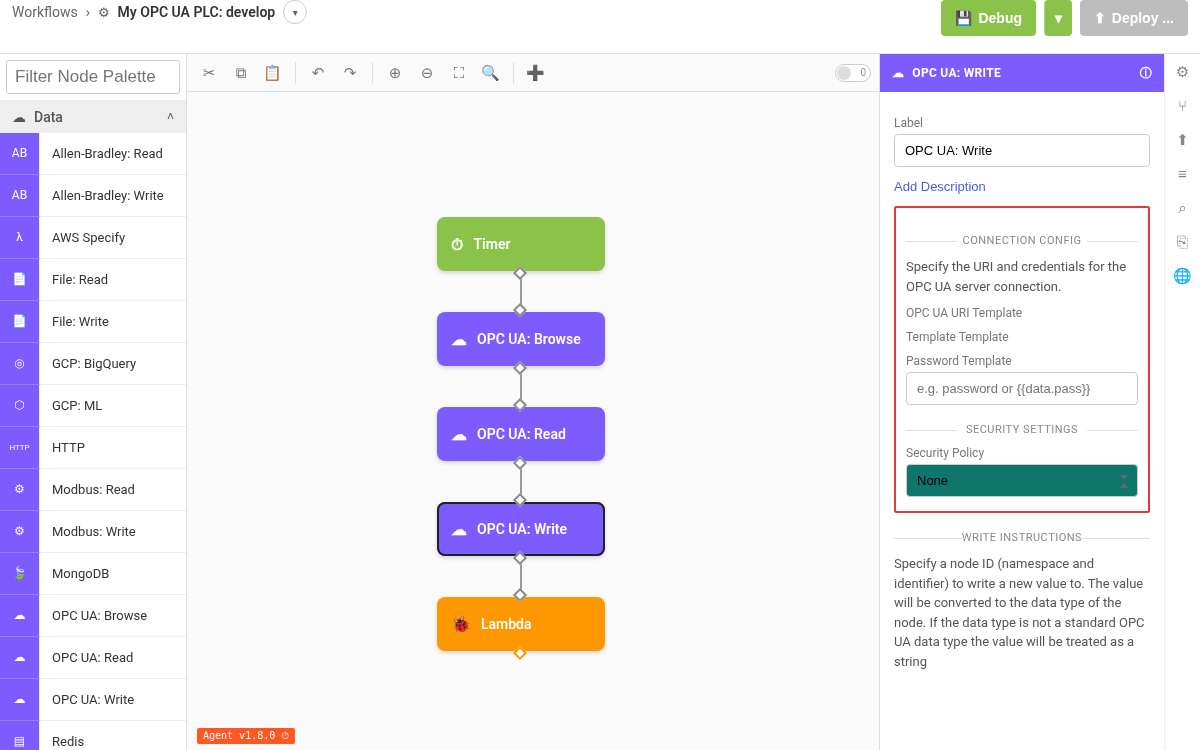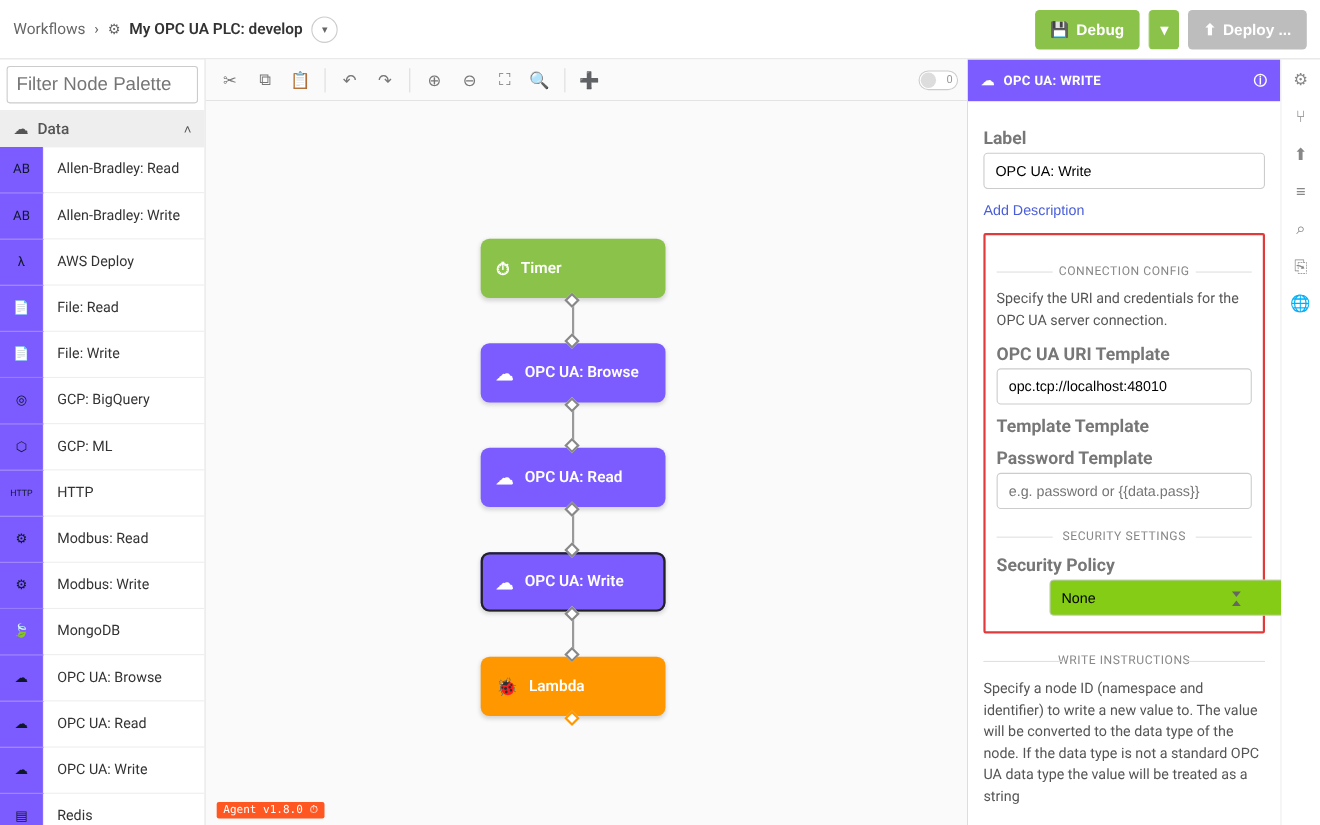--- a/index.html
+++ b/index.html
@@ -1,36 +1,36 @@
 <!DOCTYPE html>
 <html><head>
 <meta charset="utf-8">
 <style>
 * { box-sizing: border-box; margin: 0; padding: 0; }
 body { font-family: -apple-system, BlinkMacSystemFont, "Segoe UI", Roboto, sans-serif; font-size: 14px; color: #333; background: #fff; overflow: hidden; }
-.topbar { display: flex; align-items: center; justify-content: space-between; height: 54px; padding: 12px 12px; border-bottom: 1px solid #e0e0e0; }
+.topbar { display: flex; align-items: flex-start; justify-content: space-between; height: 54px; padding: 0 12px; border-bottom: 1px solid #e0e0e0; }
 .breadcrumb { display: flex; align-items: center; gap: 8px; color: #666; }
 .breadcrumb .gear { font-size: 13px; }
 .breadcrumb .title { color: #333; font-weight: 600; }
 .breadcrumb .caret-btn { width: 24px; height: 24px; border: 1px solid #ccc; border-radius: 50%; display: inline-flex; align-items: center; justify-content: center; background: #fff; cursor: pointer; font-size: 10px; color: #666; }
 .topbar-actions { display: flex; gap: 8px; }
 .btn { display: inline-flex; align-items: center; gap: 6px; padding: 0 14px; height: 36px; border: none; border-radius: 4px; font-size: 14px; font-weight: 600; cursor: pointer; }
 .btn-save { background: #8bc34a; color: #fff; }
 .btn-save-caret { background: #8bc34a; color: #fff; width: 28px; padding: 0; justify-content: center; border-left: 1px solid rgba(255,255,255,0.3); }
 .btn-deploy { background: #bdbdbd; color: #fff; }
 .main { display: flex; height: calc(100vh - 54px); }
 .palette { width: 187px; border-right: 1px solid #ddd; display: flex; flex-direction: column; }
 .palette-filter { padding: 6px; border-bottom: 1px solid #eee; }
 .palette-filter input { width: 100%; padding: 6px 8px; border: 1px solid #ccc; border-radius: 3px; font-size: 17px; }
 .palette-group { display: flex; align-items: center; gap: 8px; padding: 8px 12px; background: #eee; color: #555; font-weight: 500; cursor: pointer; }
 .palette-group .sp { flex: 1; }
 .palette-group .chev { font-size: 12px; }
 .palette-list { flex: 1; overflow-y: auto; }
 .palette-item { display: flex; align-items: center; height: 42px; cursor: grab; border-bottom: 1px solid #eee; }
-.palette-item .ico { width: 40px; height: 42px; background: #7c5cff; color: #0f172a; display: flex; align-items: center; justify-content: center; font-size: 14px; border-right: 1px solid #eee; border-bottom: 1px solid rgba(255,255,255,0.2); }
+.palette-item .ico { width: 40px; height: 42px; background: #7c5cff; color: #ffffff; display: flex; align-items: center; justify-content: center; font-size: 14px; border-right: 1px solid #eee; border-bottom: 1px solid rgba(255,255,255,0.2); }
 .palette-item .lbl { padding-left: 12px; color: #333; font-size: 13px; }
 .canvas-wrap { flex: 1; display: flex; flex-direction: column; position: relative; }
 .toolbar { display: flex; align-items: center; height: 38px; padding: 0 8px; gap: 4px; border-bottom: 1px solid #e0e0e0; background: #fafafa; }
 .tbtn { width: 28px; height: 28px; border: none; background: transparent; color: #777; cursor: pointer; display: inline-flex; align-items: center; justify-content: center; font-size: 15px; border-radius: 3px; }
 .tsep { width: 1px; height: 22px; background: #ddd; margin: 0 4px; }
 .tspacer { flex: 1; }
 .toggle { width: 36px; height: 18px; border: 1px solid #ccc; border-radius: 10px; background: #fff; position: relative; cursor: pointer; }
 .toggle::after { content: "0"; color: #999; font-size: 10px; position: absolute; right: 4px; top: 2px; }
 .toggle::before { content: ""; width: 14px; height: 14px; border-radius: 50%; background: #ddd; position: absolute; left: 1px; top: 1px; }
 .canvas { flex: 1; position: relative; background: #fafafa; background-image: radial-gradient(#e0e0e0 0.5px, transparent 0.5px); background-size: 16px 16px; overflow: hidden; }
@@ -44,31 +44,31 @@
 .port.bottom { bottom: -7px; }
 .port.top { top: -7px; }
 .port.orange { border-color: #ff9800; background: #fff; }
 .edge { position: absolute; width: 2px; background: #999; left: 50%; margin-left: -1px; }
 .agent-badge { position: absolute; bottom: 6px; left: 10px; background: #ff5722; color: #fff; font-size: 10px; font-family: monospace; padding: 2px 6px; border-radius: 2px; }
 .sidepanel { width: 285px; border-left: 1px solid #ddd; display: flex; flex-direction: column; overflow: hidden; }
 .sidepanel-header { display: flex; align-items: center; gap: 8px; height: 38px; background: #7c5cff; color: #fff; padding: 0 12px; font-weight: 700; font-size: 12px; letter-spacing: 0.3px; }
 .sidepanel-header .sp { flex: 1; }
 .sidepanel-body { flex: 1; overflow-y: auto; padding: 14px; font-size: 13px; }
 .sidepanel-body .desc { color: #555; margin-bottom: 14px; line-height: 1.5; }
-.field-label { color: #777; font-size: 16px; margin-bottom: 4px; margin-top: 10px; font-weight: bold; }
+.field-label { color: #777; font-size: 12px; margin-bottom: 4px; margin-top: 10px; }
 .field-input { width: 100%; padding: 8px 10px; border: 1px solid #ccc; border-radius: 4px; font-size: 13px; }
 .link-btn { color: #4a5ed9; font-size: 13px; background: none; border: none; cursor: pointer; margin-top: 12px; padding: 0; }
 .section-title { text-align: center; color: #888; font-size: 11px; letter-spacing: 0.5px; margin: 18px 0 10px; position: relative; }
 .section-title::before, .section-title::after { content: ""; position: absolute; top: 50%; width: 28%; height: 1px; background: #e0e0e0; }
 .section-title::before { left: 0; }
 .section-title::after { right: 0; }
 .highlight-box { border: 2px solid #e03a3a; border-radius: 2px; padding: 8px 10px 14px; margin-top: 12px; }
 .highlight-box .section-title::before, .highlight-box .section-title::after { width: 22%; }
 .help-text { color: #555; line-height: 1.5; margin-bottom: 8px; }
-select.field-input { appearance: none; background: #84cc16; margin-left: 48px; }
+select.field-input { appearance: none; background: #0f766e; }
 .select-wrap { position: relative; }
 .select-wrap::after { content: ""; position: absolute; right: 10px; top: 50%; width: 0; height: 0; border-left: 4px solid transparent; border-right: 4px solid transparent; border-top: 5px solid #666; transform: translateY(-6px); }
 .select-wrap::before { content: ""; position: absolute; right: 10px; top: 50%; width: 0; height: 0; border-left: 4px solid transparent; border-right: 4px solid transparent; border-bottom: 5px solid #666; transform: translateY(2px); }
 .rightrail { width: 36px; border-left: 1px solid #eee; display: flex; flex-direction: column; align-items: center; padding-top: 8px; gap: 14px; }
 .rtab { width: 20px; height: 20px; color: #888; cursor: pointer; display: flex; align-items: center; justify-content: center; font-size: 15px; }
 </style>
 </head>
 <body>
 
 <div class="topbar">
@@ -108,21 +108,21 @@
         <div class="palette-item">
           <div class="ico" style="font-size:12px">AB</div>
           <div class="lbl">Allen-Bradley: Read</div>
         </div>
         <div class="palette-item">
           <div class="ico" style="font-size:12px">AB</div>
           <div class="lbl">Allen-Bradley: Write</div>
         </div>
         <div class="palette-item">
           <div class="ico" style="font-size:12px">λ</div>
-          <div class="lbl">AWS Deploy</div>
+          <div class="lbl">AWS Specify</div>
         </div>
         <div class="palette-item">
           <div class="ico" style="font-size:12px">📄</div>
           <div class="lbl">File: Read</div>
         </div>
         <div class="palette-item">
           <div class="ico" style="font-size:12px">📄</div>
           <div class="lbl">File: Write</div>
         </div>
         <div class="palette-item">
@@ -234,21 +234,20 @@
     <div class="sidepanel-body">
       <div class="field-label">Label</div>
       <input class="field-input" type="text" value="OPC UA: Write" style="">
       <button class="link-btn">Add Description</button>
 
       <div class="highlight-box">
         <div class="section-title">CONNECTION CONFIG</div>
         <div class="help-text">Specify the URI and credentials for the OPC UA server connection.</div>
 
         <div class="field-label">OPC UA URI Template</div>
-        <input class="field-input" type="text" value="opc.tcp://localhost:48010" style="">
 
         <div class="field-label">Template Template</div>
 
         <div class="field-label">Password Template</div>
         <input class="field-input" type="text" placeholder="e.g. password or {{data.pass}}" style="">
 
         <div class="section-title">SECURITY SETTINGS</div>
         <div class="field-label">Security Policy</div>
         <div class="select-wrap">
           <select class="field-input">

